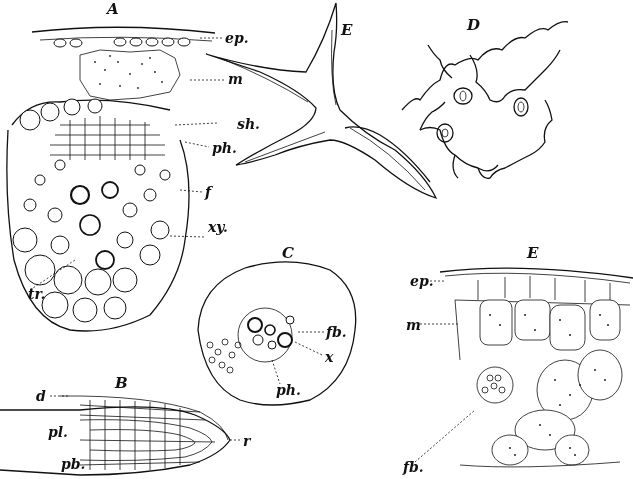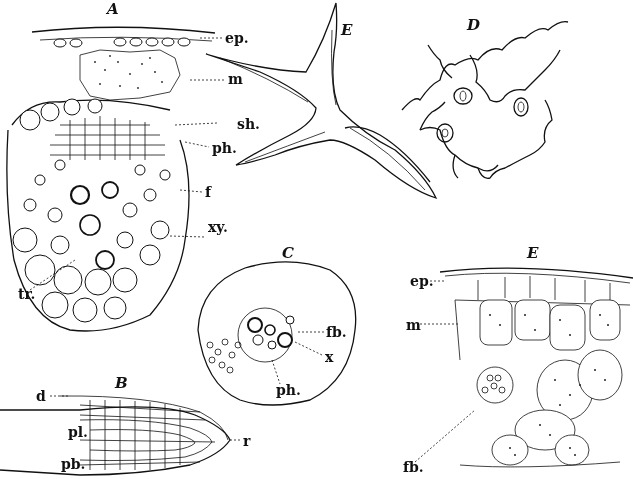--- a/index.html
+++ b/index.html
@@ -1,19 +1,19 @@
 <!DOCTYPE html>
 <html><head>
 <meta charset="utf-8">
 <style>
   html,body{margin:0;padding:0;background:#fff;}
   #fig{position:relative;width:633px;height:479px;overflow:hidden;background:#fff;
        font-family:"DejaVu Serif","Liberation Serif",serif;}
   svg{position:absolute;left:0;top:0;}
-  .lbl{position:absolute;font-weight:bold;color:#111;font-size:14px;line-height:1;white-space:nowrap;text-align:center;}
+  .lbl{position:absolute;font-style:italic;font-weight:bold;color:#111;font-size:14px;line-height:1;white-space:nowrap;text-align:center;}
   .panel{position:absolute;font-style:italic;font-weight:bold;color:#111;font-size:15px;line-height:1;}
   .ln{stroke:#111;fill:none;stroke-width:1.3;}
   .th{stroke:#111;fill:none;stroke-width:0.8;}
   .dash{stroke:#111;stroke-width:0.8;stroke-dasharray:2,2;fill:none;}
   .cell{stroke:#111;fill:#fff;stroke-width:1;}
   .dot{fill:#222;}
 </style>
 </head>
 <body>
 
@@ -219,24 +219,24 @@
 <span class="panel" style="left:467px;top:18px">D</span>
 <span class="panel" style="left:341px;top:23px">E</span>
 <span class="panel" style="left:527px;top:246px">E</span>
 
 <span class="lbl" style="left:225px;top:31px">ep.</span>
 <span class="lbl" style="left:228px;top:72px">m</span>
 <span class="lbl" style="left:237px;top:117px">sh.</span>
 <span class="lbl" style="left:212px;top:141px">ph.</span>
 <span class="lbl" style="left:205px;top:185px">f</span>
 <span class="lbl" style="left:208px;top:220px">xy.</span>
-<span class="lbl" style="left:18px;top:287px">tr.</span>
+<span class="lbl" style="left:28px;top:287px">tr.</span>
 
 <span class="lbl" style="left:36px;top:389px">d</span>
-<span class="lbl" style="left:68px;top:425px">pl.</span>
+<span class="lbl" style="left:48px;top:425px">pl.</span>
 <span class="lbl" style="left:61px;top:457px">pb.</span>
 <span class="lbl" style="left:243px;top:434px">r</span>
 
 <span class="lbl" style="left:326px;top:325px">fb.</span>
 <span class="lbl" style="left:325px;top:350px">x</span>
 <span class="lbl" style="left:276px;top:383px">ph.</span>
 
 <span class="lbl" style="left:410px;top:274px">ep.</span>
 <span class="lbl" style="left:406px;top:318px">m</span>
 <span class="lbl" style="left:403px;top:460px">fb.</span>

